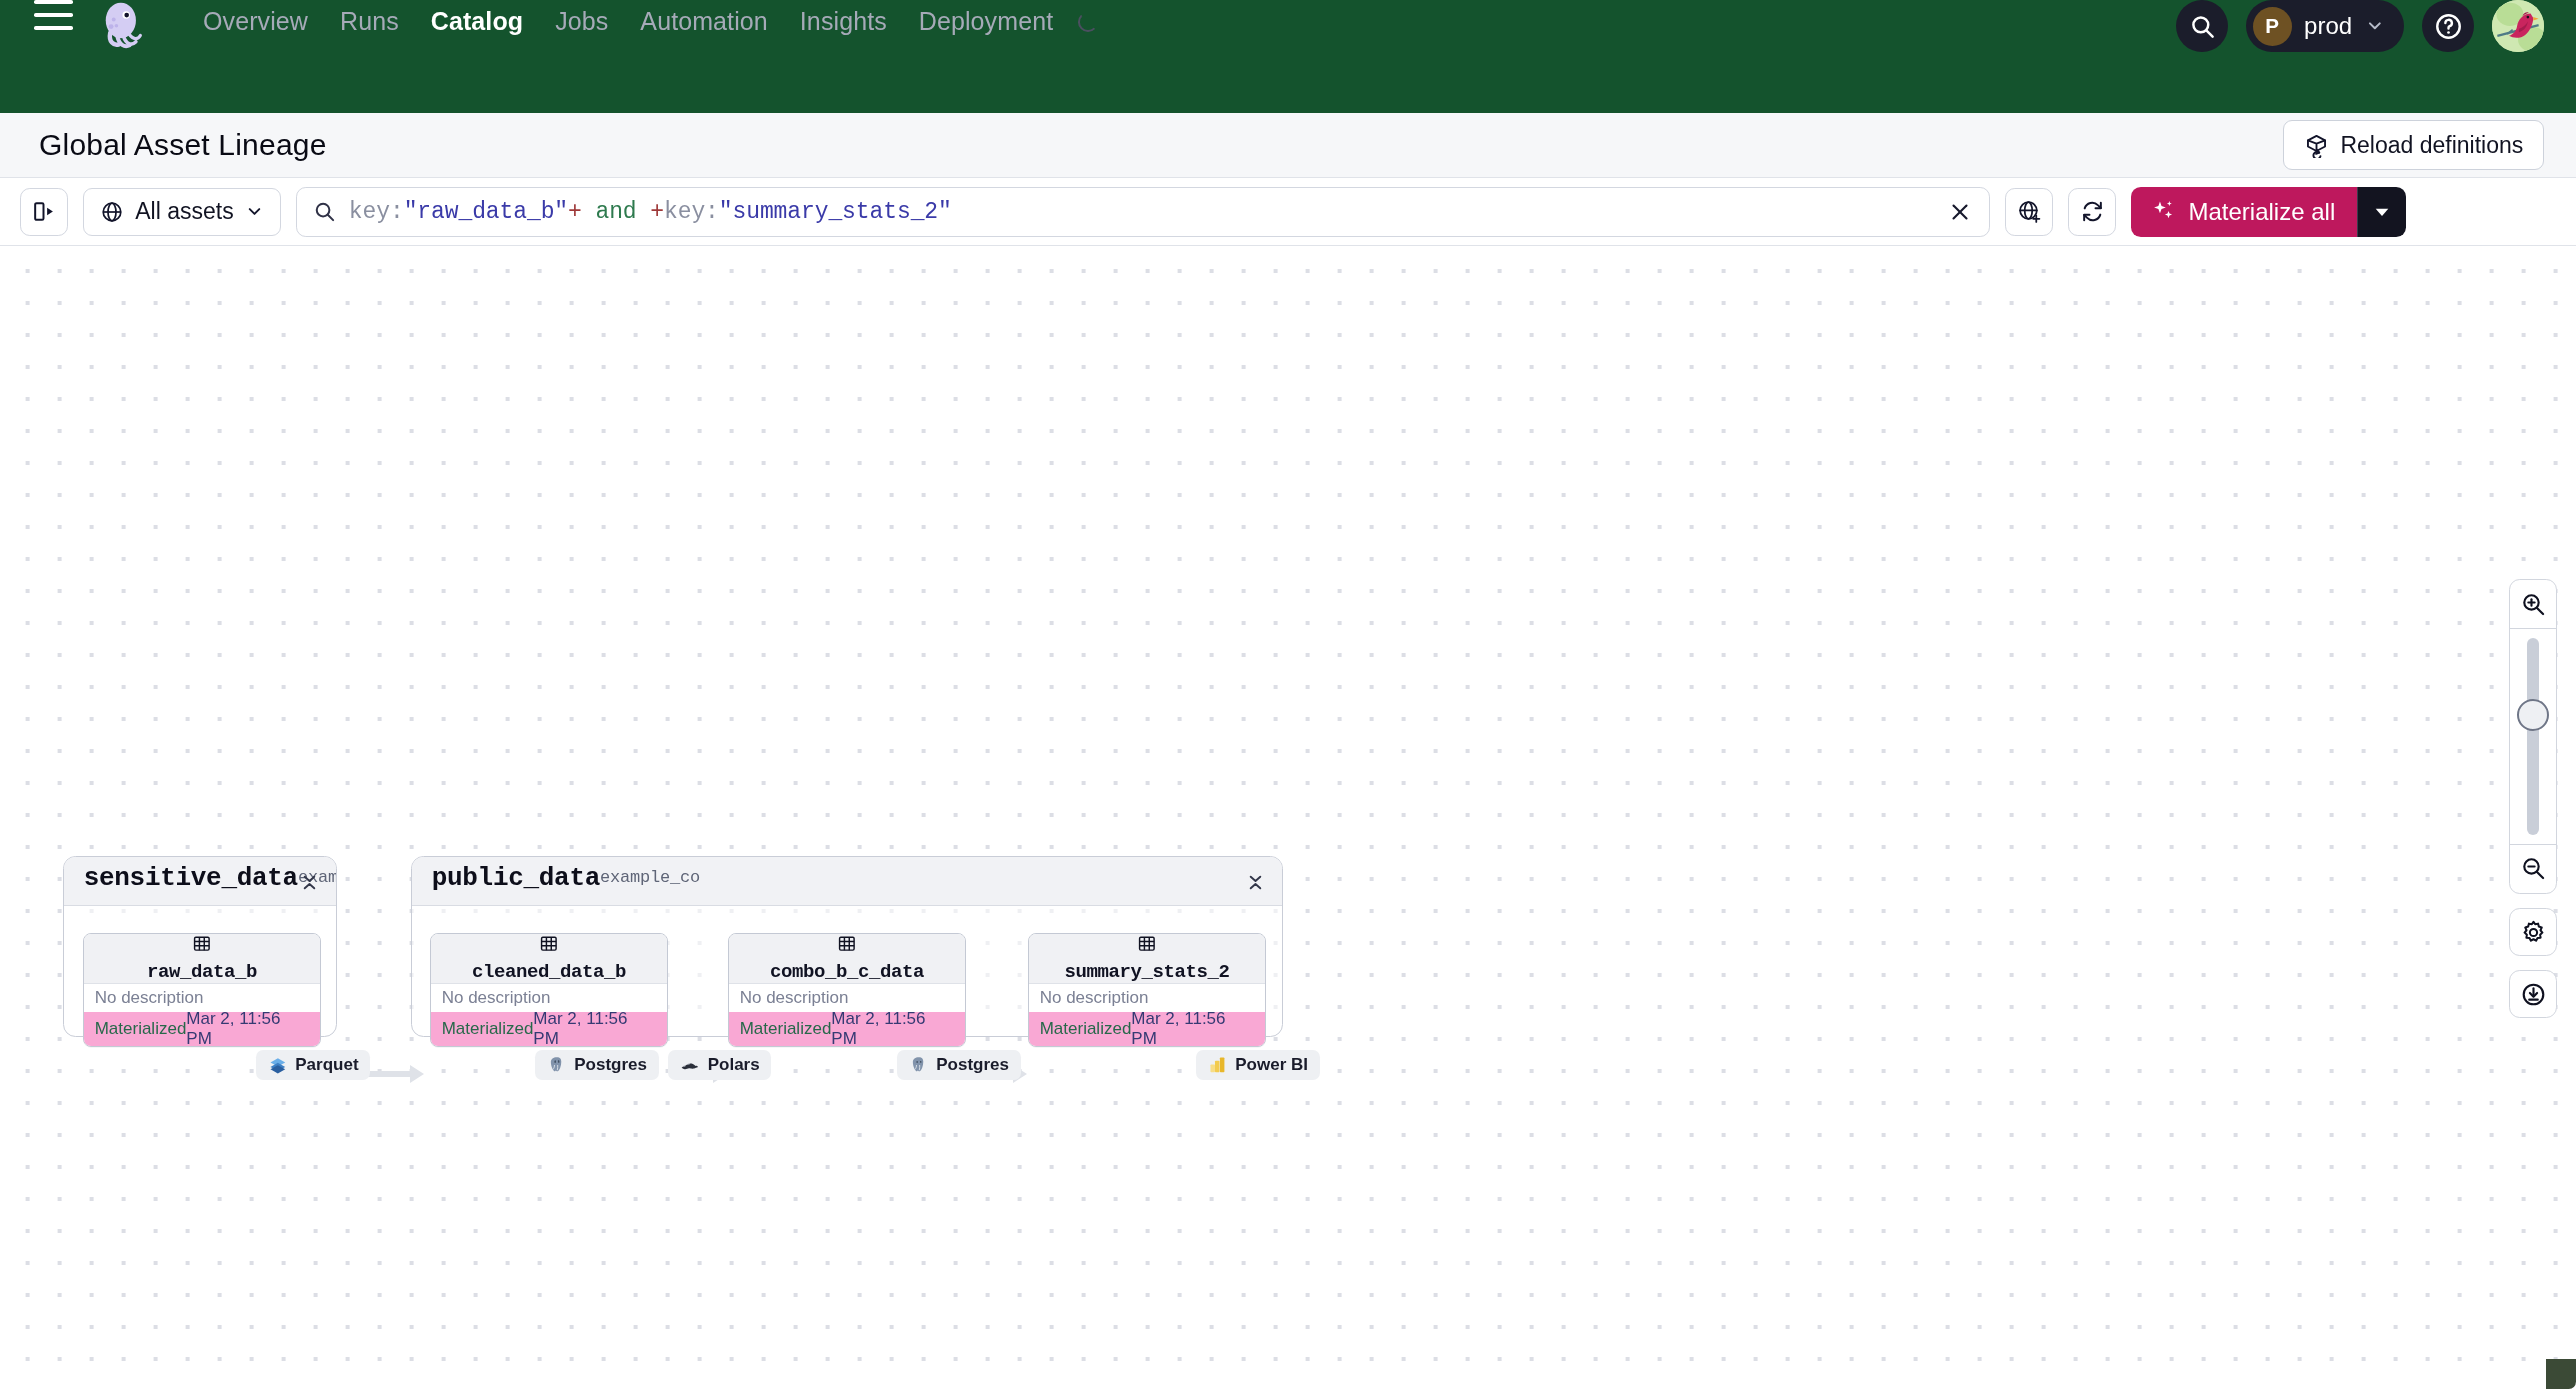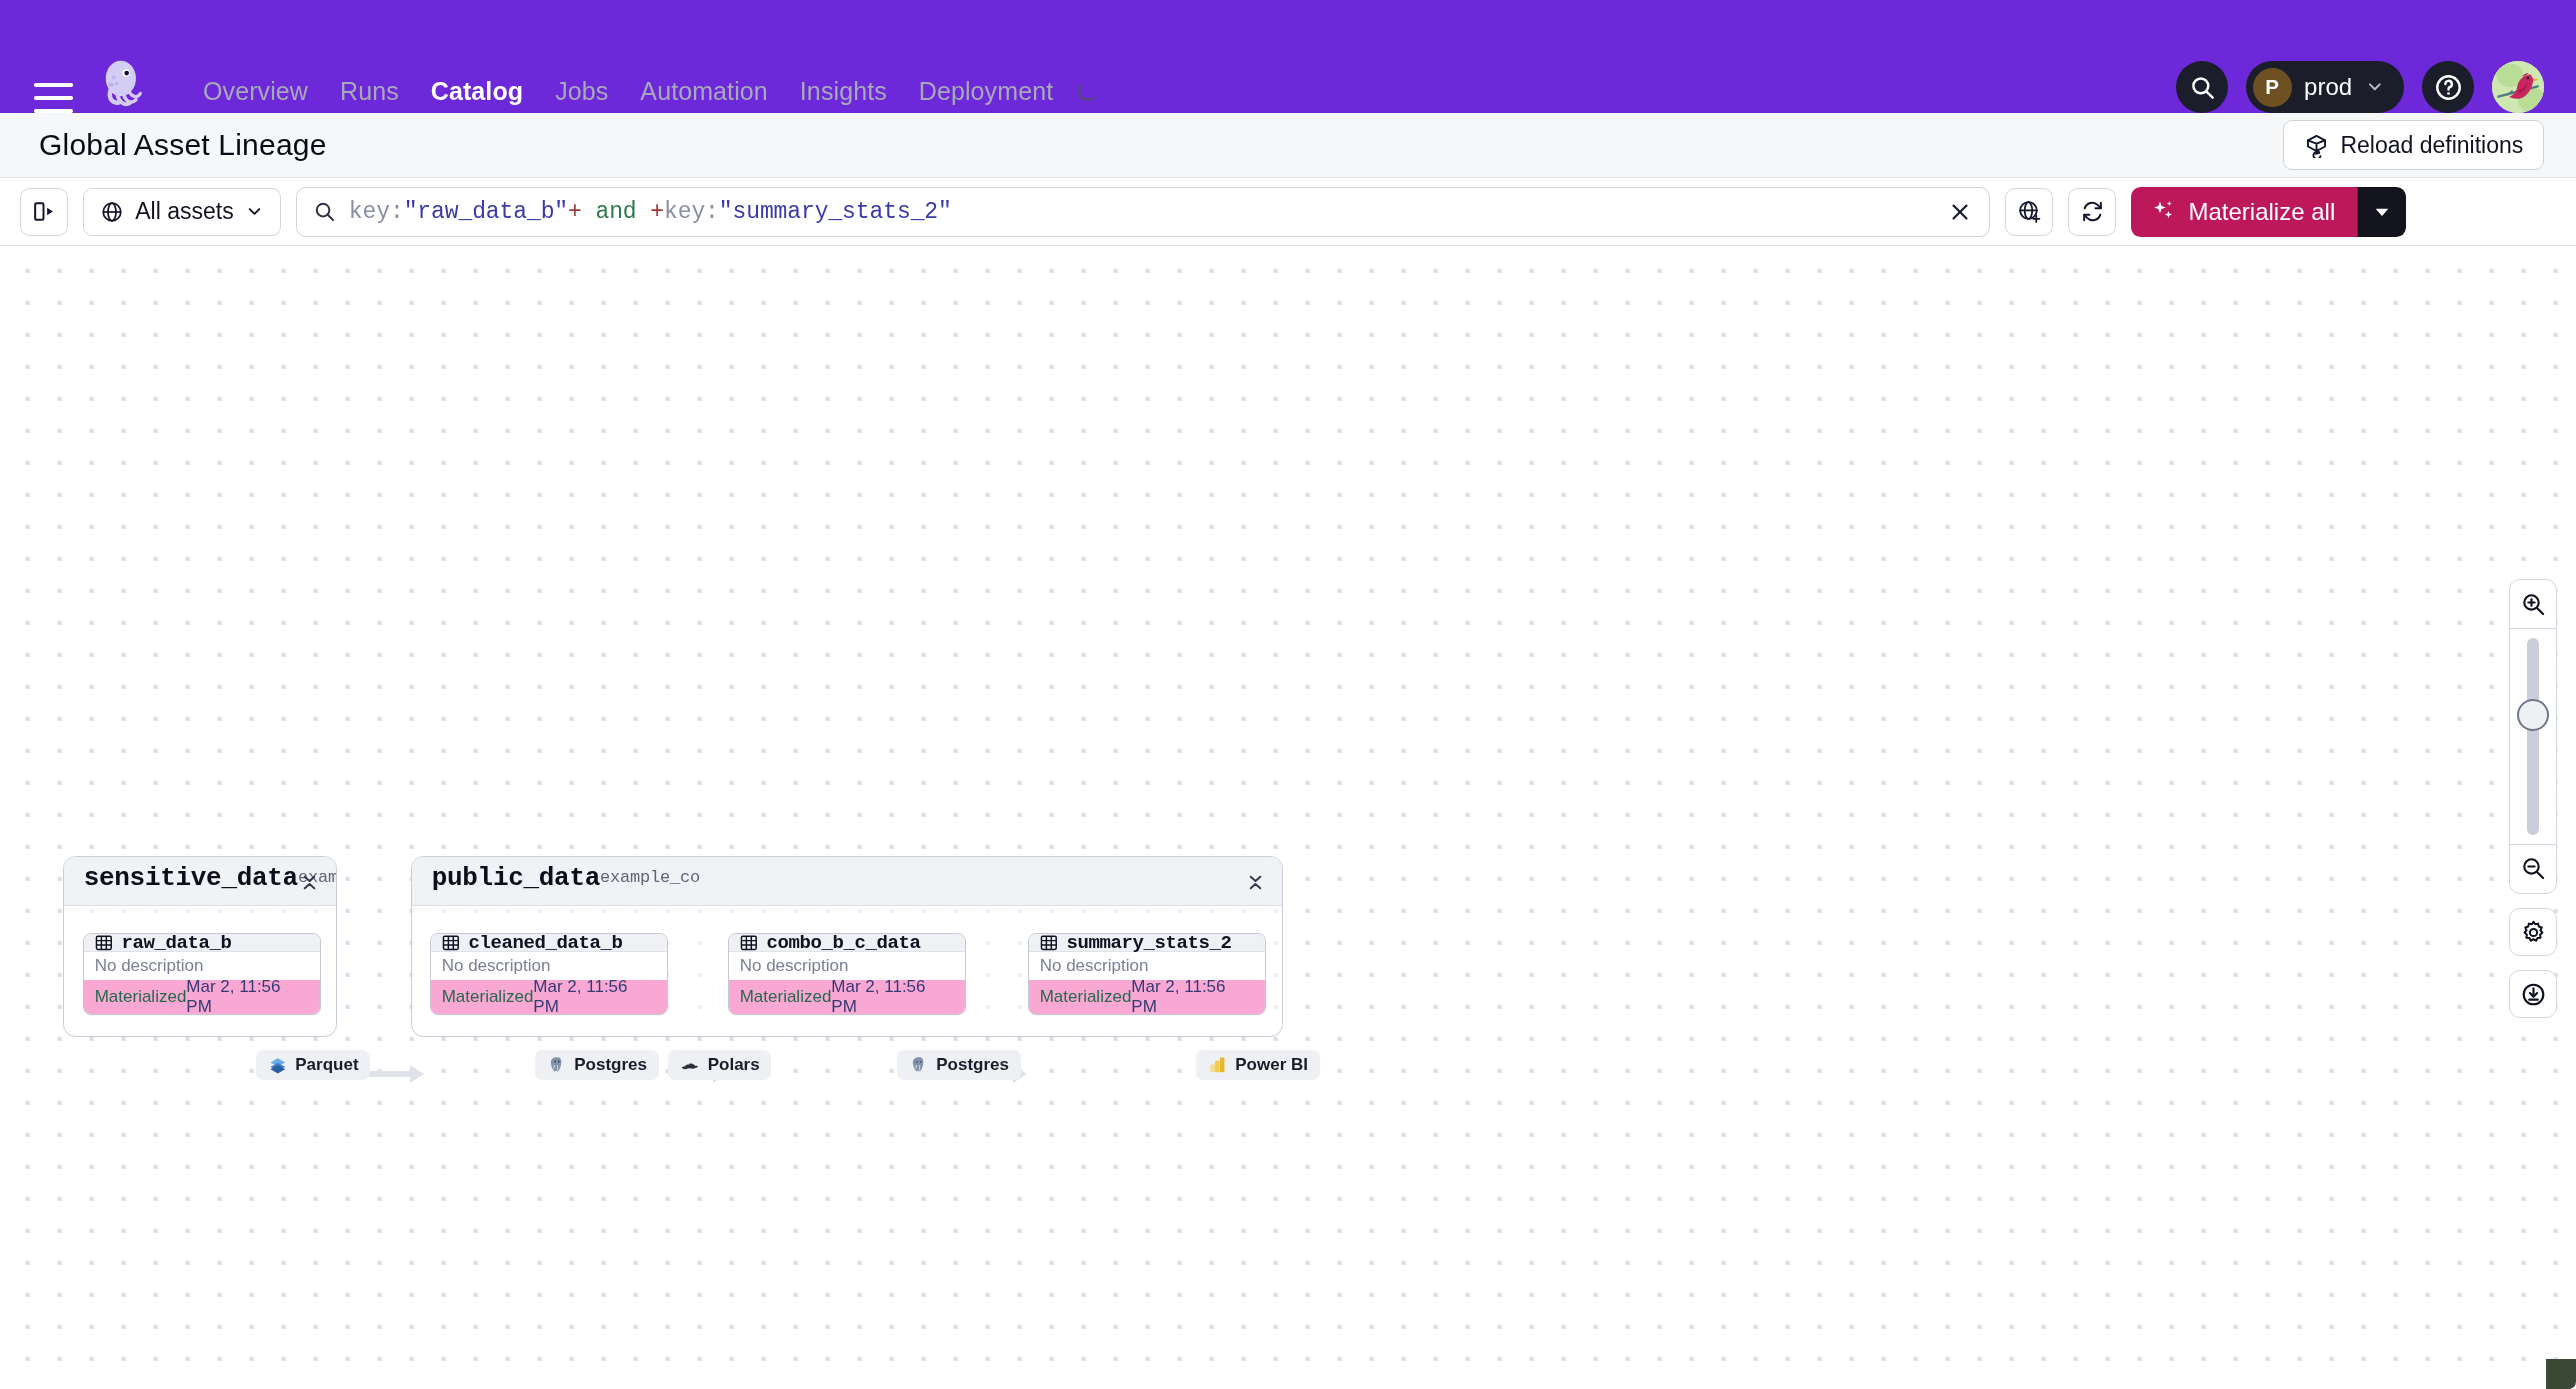--- a/index.html
+++ b/index.html
@@ -7,22 +7,22 @@
   html, body {
     width: 2576px; height: 1389px;
     font-family: "Liberation Sans", sans-serif;
     background: #ffffff;
     overflow: hidden;
   }
   .app { position: relative; width: 2576px; height: 1389px; display: flex; flex-direction: column; }
 
   
   .topnav {
-    height: 113px; background: #6d28d9; flex: 0 0 113px;
-    display: flex; align-items: flex-end; padding: 0 32px 0 34px;
+    height: 113px; background: #14532d; flex: 0 0 113px;
+    display: flex; align-items: flex-start; padding: 0 32px 0 34px;
     position: relative; z-index: 40;
   }
   .hamburger { width: 39px; height: 30px; display: flex; flex-direction: column; justify-content: space-between; cursor: pointer; margin-right: 23px; }
   .hamburger span { display: block; height: 3.6px; background: #ffffff; border-radius: 1.8px; }
   .logo { width: 55px; height: 55px; margin-right: 36px; display: flex; align-items: center; justify-content: center; cursor: pointer; }
   .navlinks { display: flex; align-items: center; gap: 0px; }
   .navlink {
     font-size: 25px; color: #a6aab8; padding: 7.2px 16px; cursor: pointer;
     letter-spacing: 0.1px; white-space: nowrap;
   }
@@ -128,22 +128,22 @@
     display: flex; flex-direction: column; align-items: center; justify-content: center; gap: 2.7px; cursor: pointer;
   }
 
   
   .asset-node {
     position: absolute; width: 238px; border: 0.9px solid #c4c9d4; border-radius: 8px;
     background: #ffffff; overflow: hidden; cursor: pointer;
     box-shadow: 0 0.9px 0 rgba(20,22,40,0.04);
   }
   .an-head {
-    height: 18px; background: #f0f1f4; display: flex; align-items: center; gap: 8px;
-    padding: 0 9.8px; border-bottom: 0.9px solid #dfe2e8;
+    height: 50px; background: #f0f1f4; display: flex; align-items: center; gap: 8px;
+    padding: 0 9.8px; border-bottom: 0.9px solid #dfe2e8; flex-direction: column;
   }
   .an-name {
     font-family: "Liberation Mono", monospace; font-size: 19px; font-weight: 700; color: #101222;
     letter-spacing: -0.4px; white-space: nowrap; overflow: hidden;
   }
   .an-desc {
     height: 28px; display: flex; align-items: center; padding: 0 10.7px;
     font-size: 17px; color: #7b8094; background: #fff;
   }
   .an-status {

